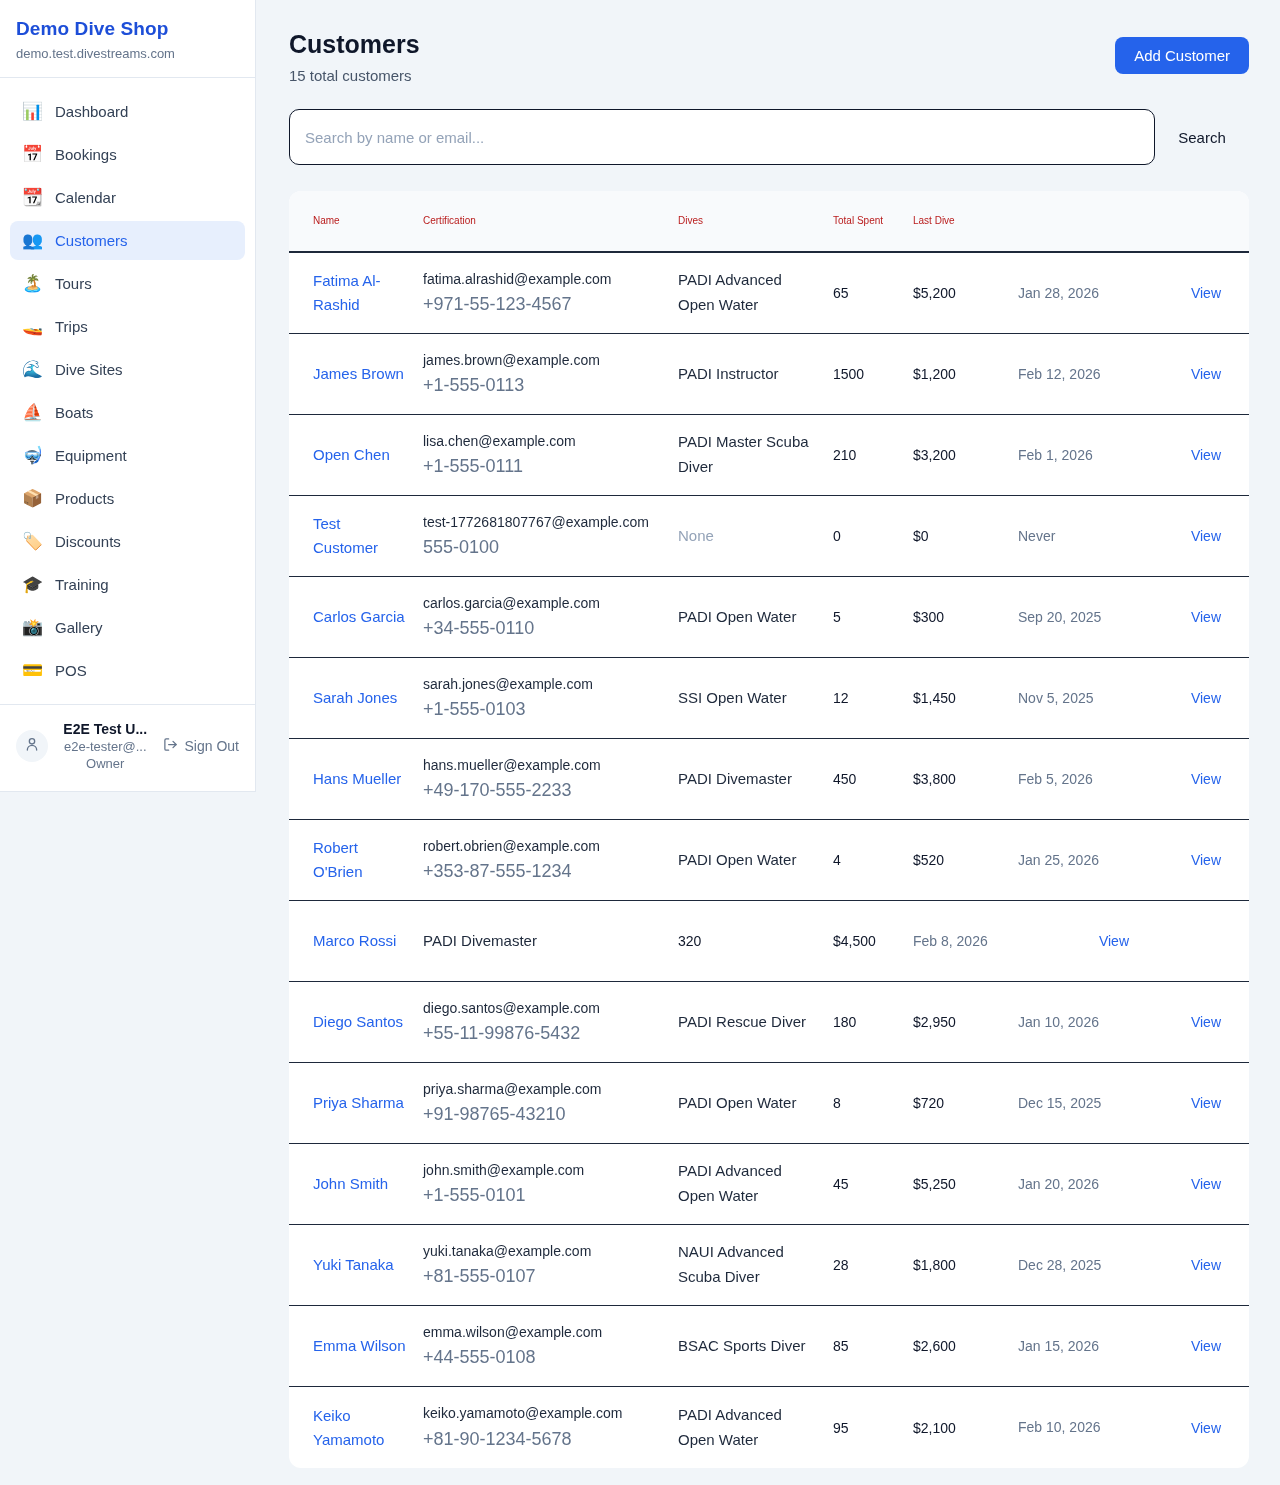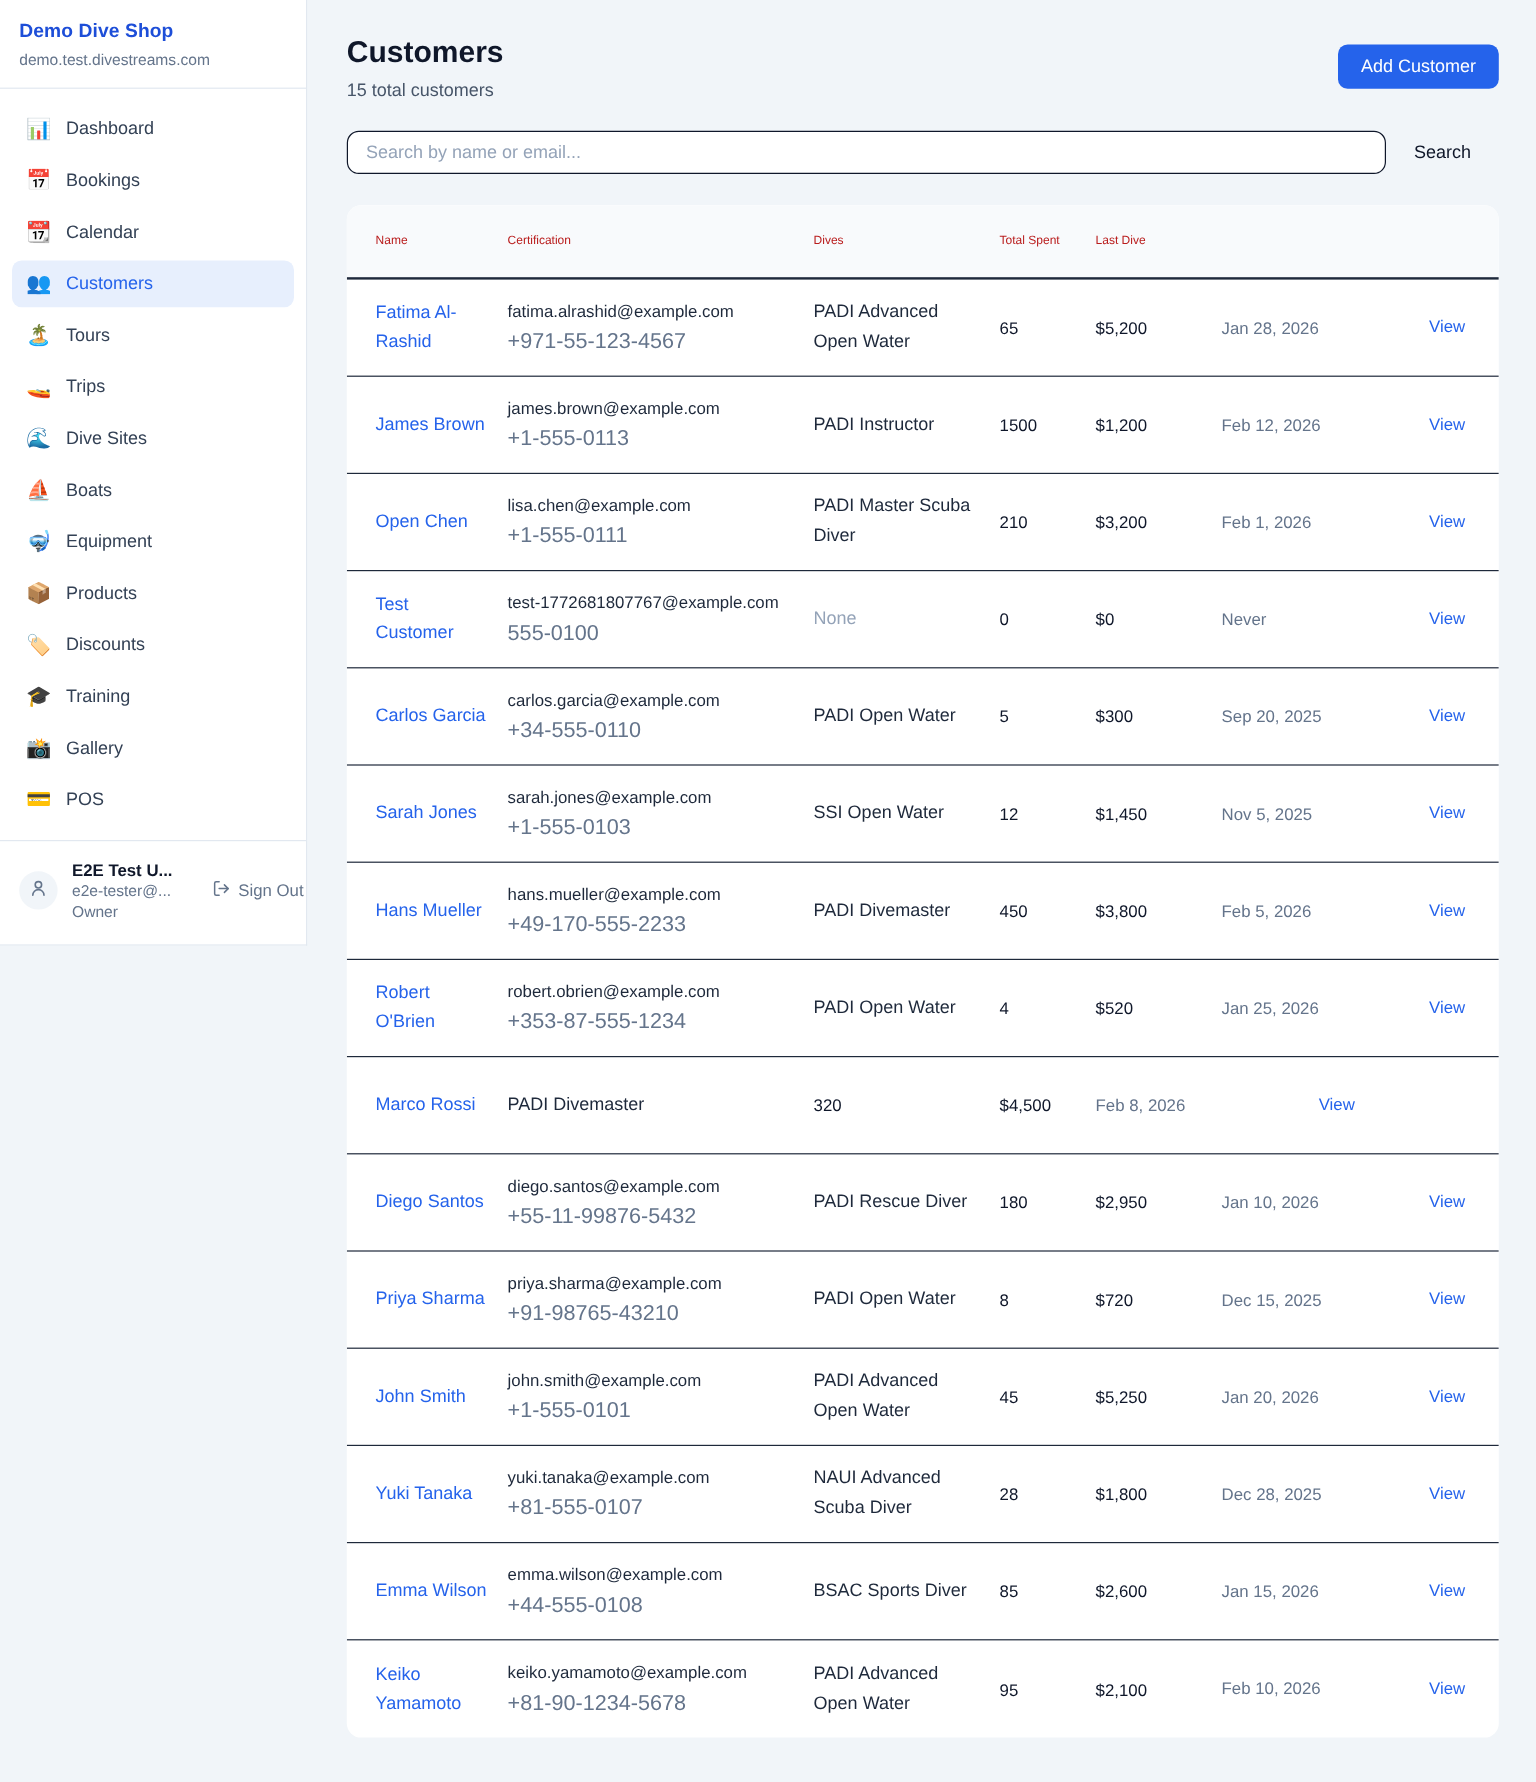--- a/index.html
+++ b/index.html
@@ -15,35 +15,35 @@
 
   
   .sidebar {
     flex: 0 0 256px;
     width: 256px;
     background: #ffffff;
     border-right: 1px solid #e2e8f0;
     border-bottom: 1px solid #e2e8f0;
   }
   .sidebar-header { padding: 18px 16px 16px 16px; border-bottom: 1px solid #e2e8f0; }
-  .app-title { color: #1d4ed8; font-size: 16px; font-weight: 700; letter-spacing: 0.1px; }
+  .app-title { color: #1d4ed8; font-size: 19px; font-weight: 700; letter-spacing: 0.1px; }
   .app-subtitle { color: #64748b; font-size: 13px; margin-top: 6px; }
   .sidebar-nav { padding: 14px 10px 10px 10px; }
   .nav-item {
     display: flex; align-items: center; gap: 13px;
     padding: 9px 12px; margin-bottom: 4px;
     border-radius: 8px; cursor: pointer;
     color: #334155; font-size: 15px; text-decoration: none;
   }
   .nav-item .nav-icon { font-size: 17px; width: 20px; text-align: center; }
   .nav-item.active { background: #e7effd; color: #2563eb; }
   .sidebar-footer {
     border-top: 1px solid #e2e8f0;
-    padding: 16px 0 20px 16px;
-    display: flex; align-items: center; gap: 12px;
+    padding: 16px 14px 20px 16px;
+    display: flex; align-items: center; gap: 12px; text-align: center;
   }
   .avatar {
     width: 32px; height: 32px; border-radius: 50%;
     background: #f1f5f9; color: #64748b;
     display: flex; align-items: center; justify-content: center;
     flex: 0 0 32px;
   }
   .user-info { min-width: 0; flex: 1; }
   .user-name { font-size: 14px; font-weight: 700; color: #0f172a; white-space: nowrap; }
   .user-email, .user-role { font-size: 13px; color: #64748b; margin-top: 2px; white-space: nowrap; }
@@ -59,21 +59,21 @@
   .page-title { font-size: 25px; font-weight: 700; color: #0f172a; }
   .page-subtitle { font-size: 15px; color: #475569; margin-top: 8px; }
   .add-btn {
     background: #2563eb; color: #ffffff; border: none;
     font-family: inherit; font-size: 15px; font-weight: 500;
     padding: 10px 19px; border-radius: 8px; cursor: pointer; margin-top: 7px;
   }
 
   .search-row { display: flex; align-items: center; margin-top: 25px; }
   .search-input {
-    flex: 1; height: 36px;
+    flex: 1; height: 56px;
     border: 1px solid #0f172a; border-radius: 10px;
     padding: 0 15px; font-family: inherit; font-size: 15px; color: #0f172a;
     background: #ffffff; outline: none;
   }
   .search-input::placeholder { color: #94a3b8; }
   .search-btn {
     background: none; border: none; cursor: pointer;
     font-family: inherit; font-size: 15px; color: #0f172a;
     padding: 0 0 0 0; width: 94px; text-align: center;
   }

